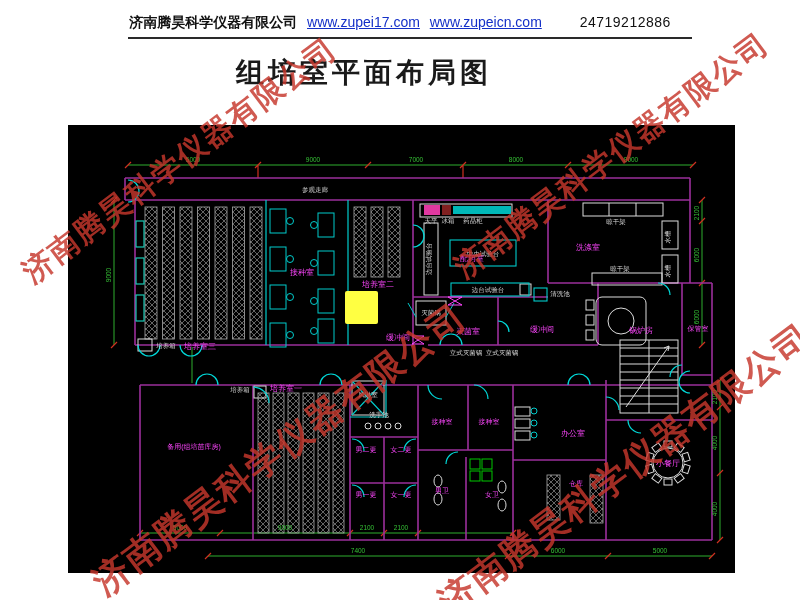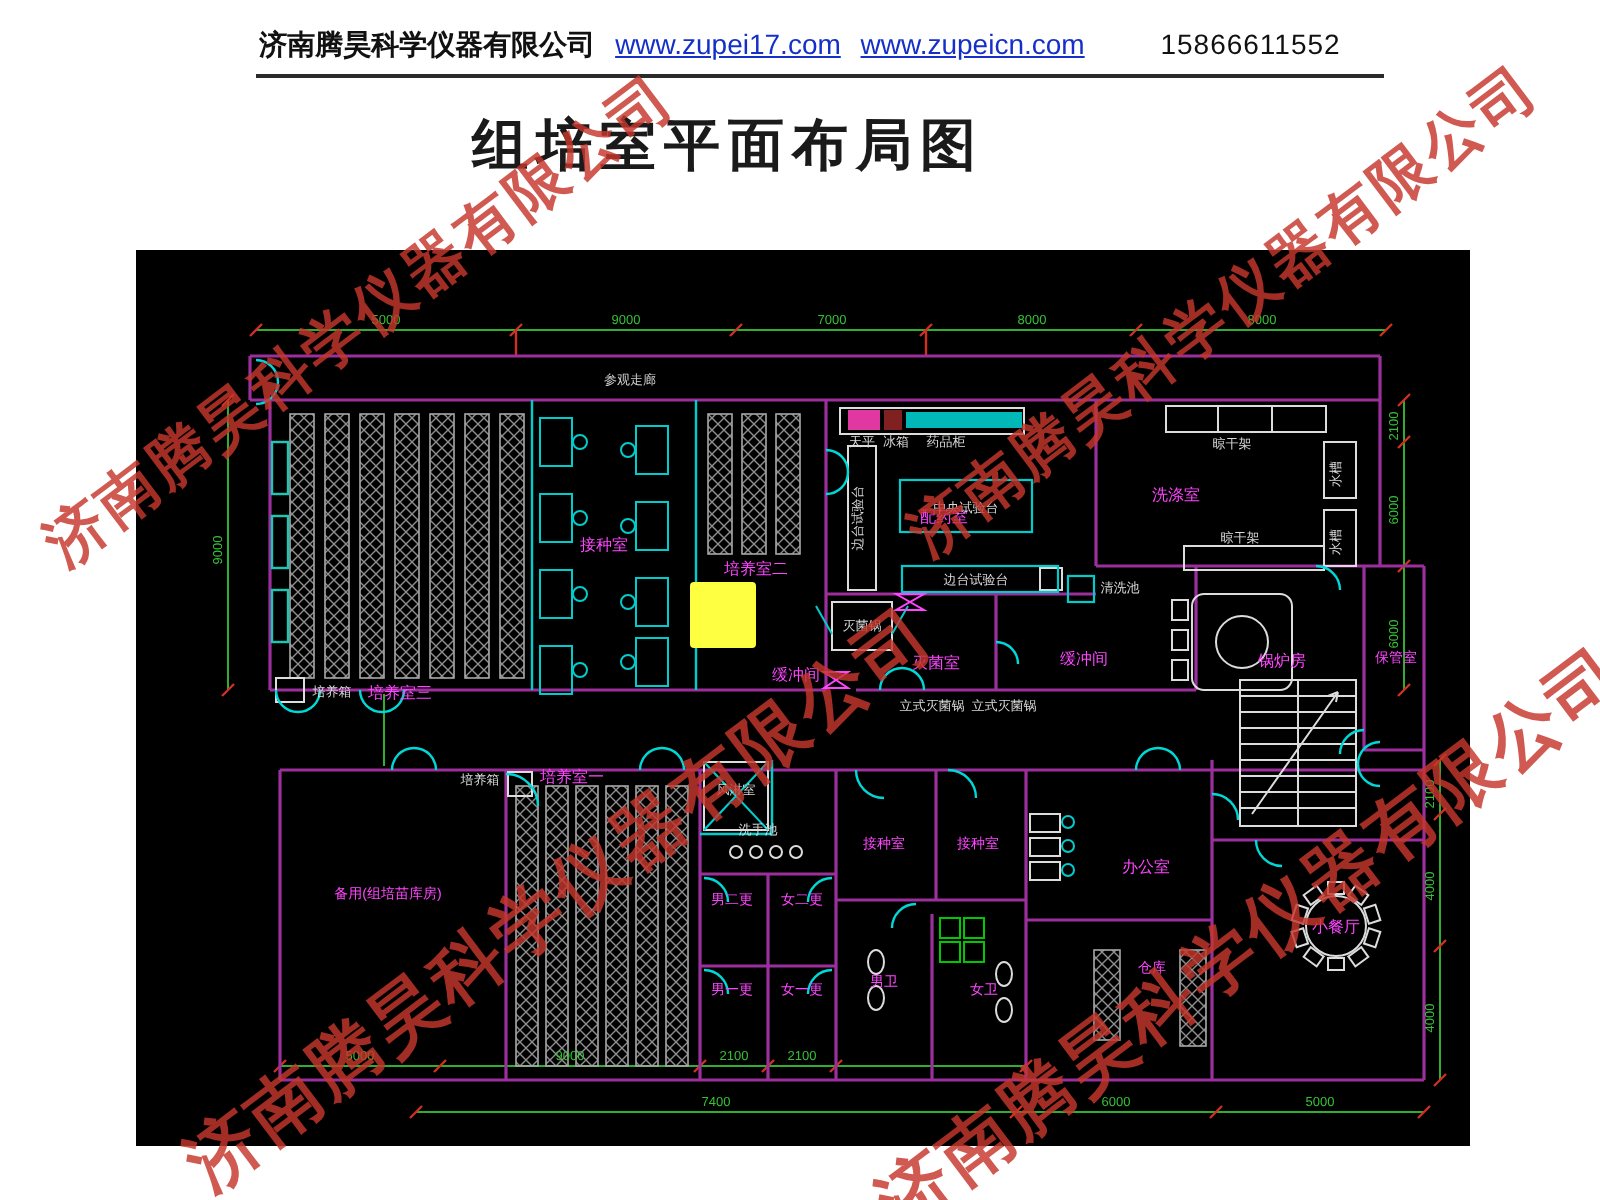--- a/index.html
+++ b/index.html
@@ -34,21 +34,21 @@
 </style>
 </head>
 <body>
 
 <div id="page">
 
   <div id="hdr">
     <span class="co">济南腾昊科学仪器有限公司</span>
     <a href="#">www.zupei17.com</a>
     <a href="#">www.zupeicn.com</a>
-    <span class="ph">15866611552</span>
+    <span class="ph">24719212886</span>
   </div>
   <div id="hdr-line"></div>
 
   <div id="title">组培室平面布局图</div>
 
   <div id="draw">
   <svg width="667" height="448" viewBox="0 0 667 448">
     <defs>
       <pattern id="hatch" width="6" height="6" patternUnits="userSpaceOnUse">
         <path d="M0,0 L6,6 M6,0 L0,6" stroke="#8f8f8f" stroke-width="0.7"></path>

